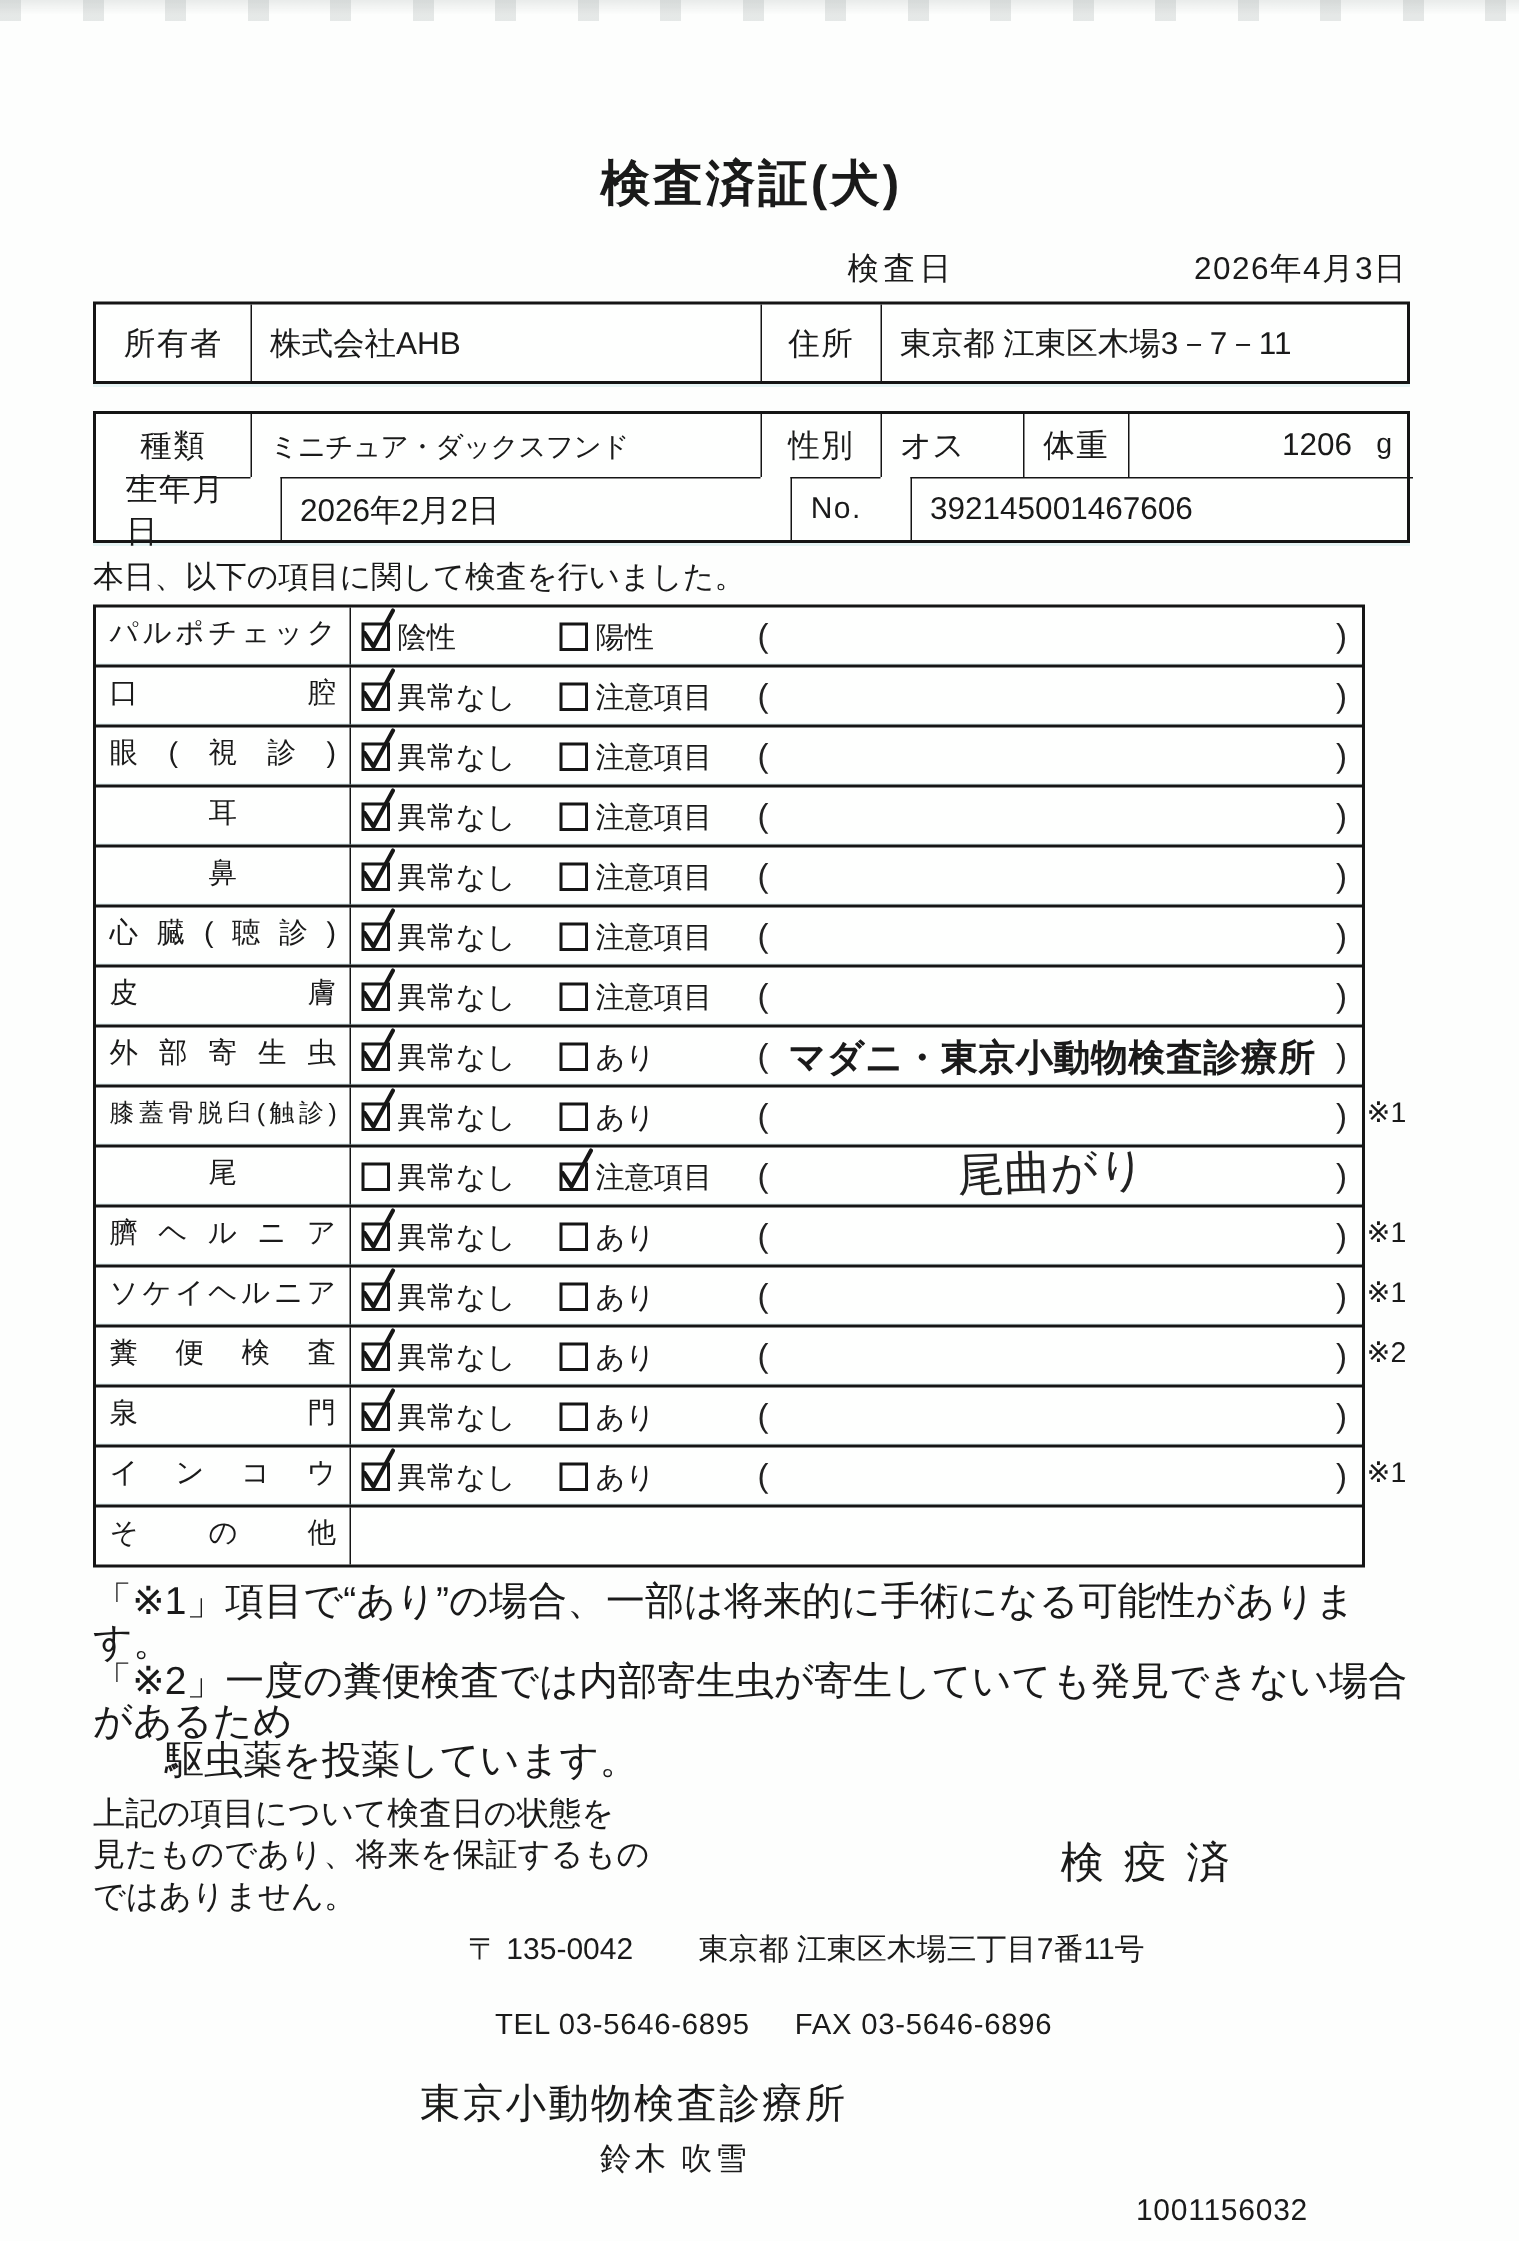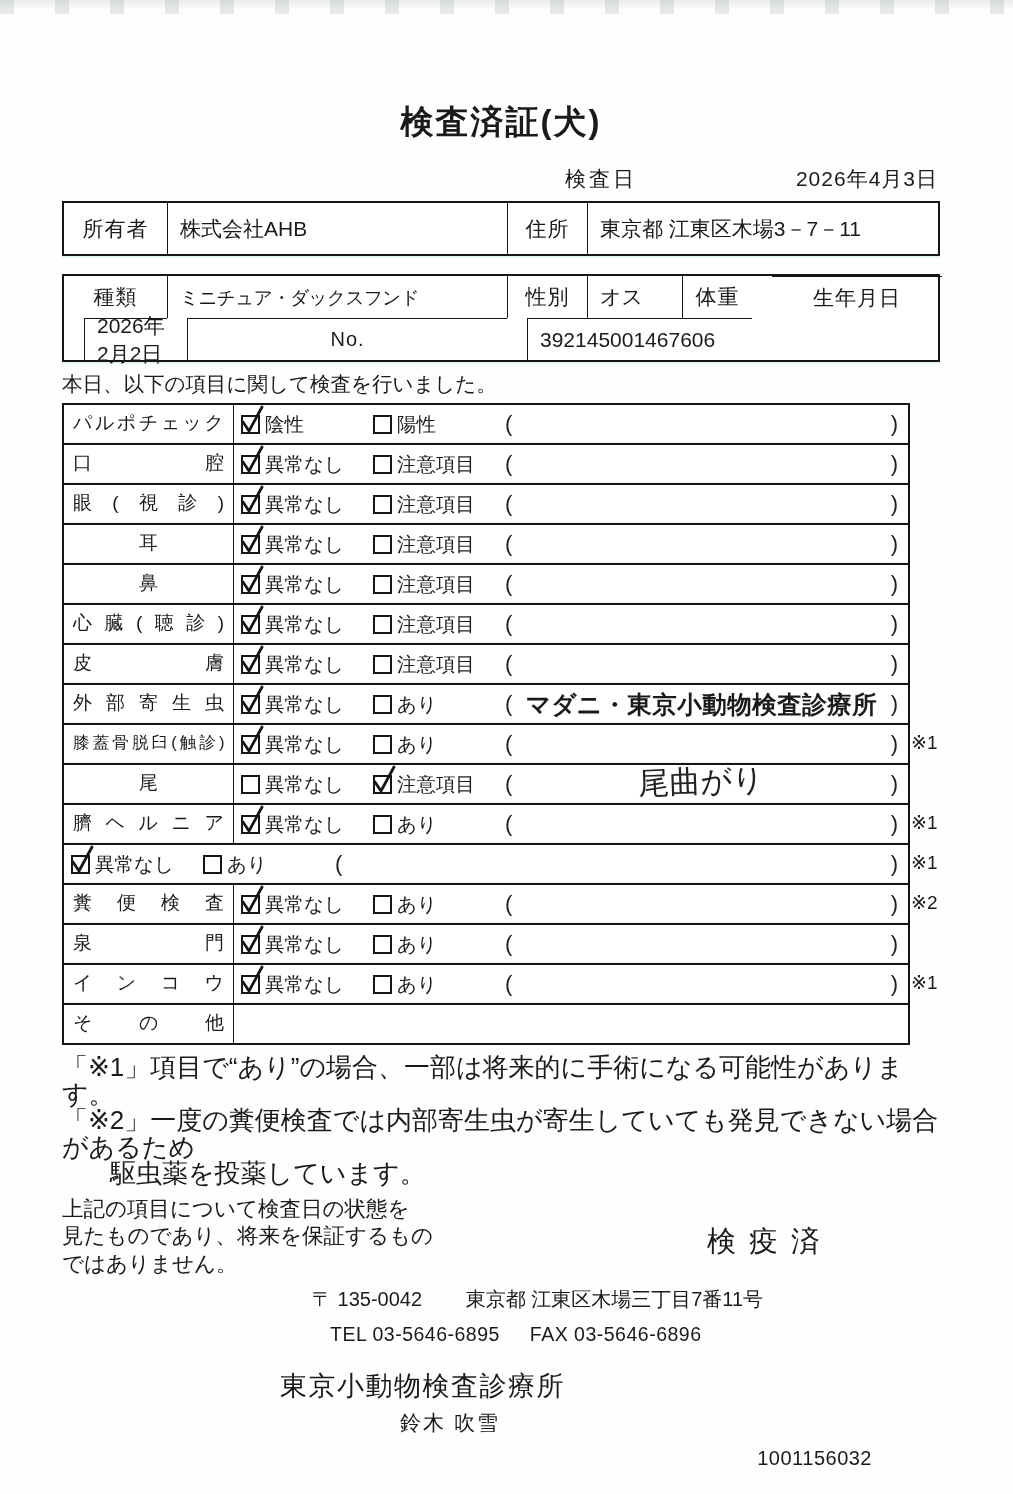--- a/index.html
+++ b/index.html
@@ -70,21 +70,21 @@
   
   .footnotes { margin-top:9px; font-size:26px; line-height:26.5px; }
   .footnotes .indent { padding-left:48px; }
 
   
   .closing-row { position:relative; margin-top:9px; height:88px; }
   .disclaimer { font-size:21.5px; font-weight:500; line-height:27.5px; white-space:pre-line; }
   .stamp { position:absolute; left:645px; top:26px; font-size:29px; letter-spacing:13px; font-weight:500; }
   .postal-line { margin-top:2px; margin-left:250px; font-size:20px; }
   .postal-addr { margin-left:38px; }
-  .tel-line { margin-top:10px; margin-left:268px; font-size:19.5px; letter-spacing:0.5px; }
+  .tel-line { margin-top:26px; margin-left:268px; font-size:19.5px; letter-spacing:0.5px; }
   .fax { margin-left:24px; }
   .clinic-block { margin-top:22px; margin-left:218px; width:340px; }
   .clinic-name { font-size:27px; letter-spacing:1.5px; }
   .vet-name { margin-top:5px; text-align:center; font-size:21px; letter-spacing:2px; }
   .serial { margin-top:10px; text-align:right; padding-right:68px; font-size:20px; letter-spacing:0.5px; }
 </style>
 </head>
 <body>
 
 <div class="page">
@@ -104,20 +104,24 @@
       <div class="cell lab vline">住所</div>
       <div class="cell val vline">東京都 江東区木場3－7－11</div>
     </div>
 
     <div class="tbl animal-table">
       <div class="cell lab h42">種類</div>
       <div class="cell val vline h42 breed">ミニチュア・ダックスフンド</div>
       <div class="cell lab vline h42">性別</div>
       <div class="cell val vline h42">オス</div>
       <div class="cell lab vline h42">体重</div>
+      <div class="cell vline h42 weight-cell">
+        <span>1206</span>
+        <span class="weight-unit">g</span>
+      </div>
       <div class="cell lab h42 hline">生年月日</div>
       <div class="cell val vline h42 hline">2026年2月2日</div>
       <div class="cell lab vline h42 hline no-label">No.</div>
       <div class="cell val vline h42 hline span3">392145001467606</div>
     </div>
 
     <div class="intro">本日、以下の項目に関して検査を行いました。</div>
 
     <div class="chk-table">
   <div class="chk-row">
@@ -378,20 +382,21 @@
       <span class="paren-area">
         <span class="paren paren-open">(</span>
         <span class="note"></span>
         <span class="paren paren-close">)</span>
       </span>
     </div>
     <span class="row-mark">※1</span>
   </div>
 
   <div class="chk-row">
+    <div class="chk-label">ソケイヘルニア</div>
     <div class="chk-body">
       <span class="optgroup opt1">
         <span class="cbox checked">
                 <svg width="27" height="31" viewBox="0 0 27 31">
                   <path d="M4 18 L10 27 L23 3" fill="none" stroke="#161616" stroke-width="2.8" stroke-linecap="round" stroke-linejoin="round"></path>
                 </svg>
               </span>
         <span class="optlabel">異常なし</span>
       </span>
       <span class="optgroup opt2">

